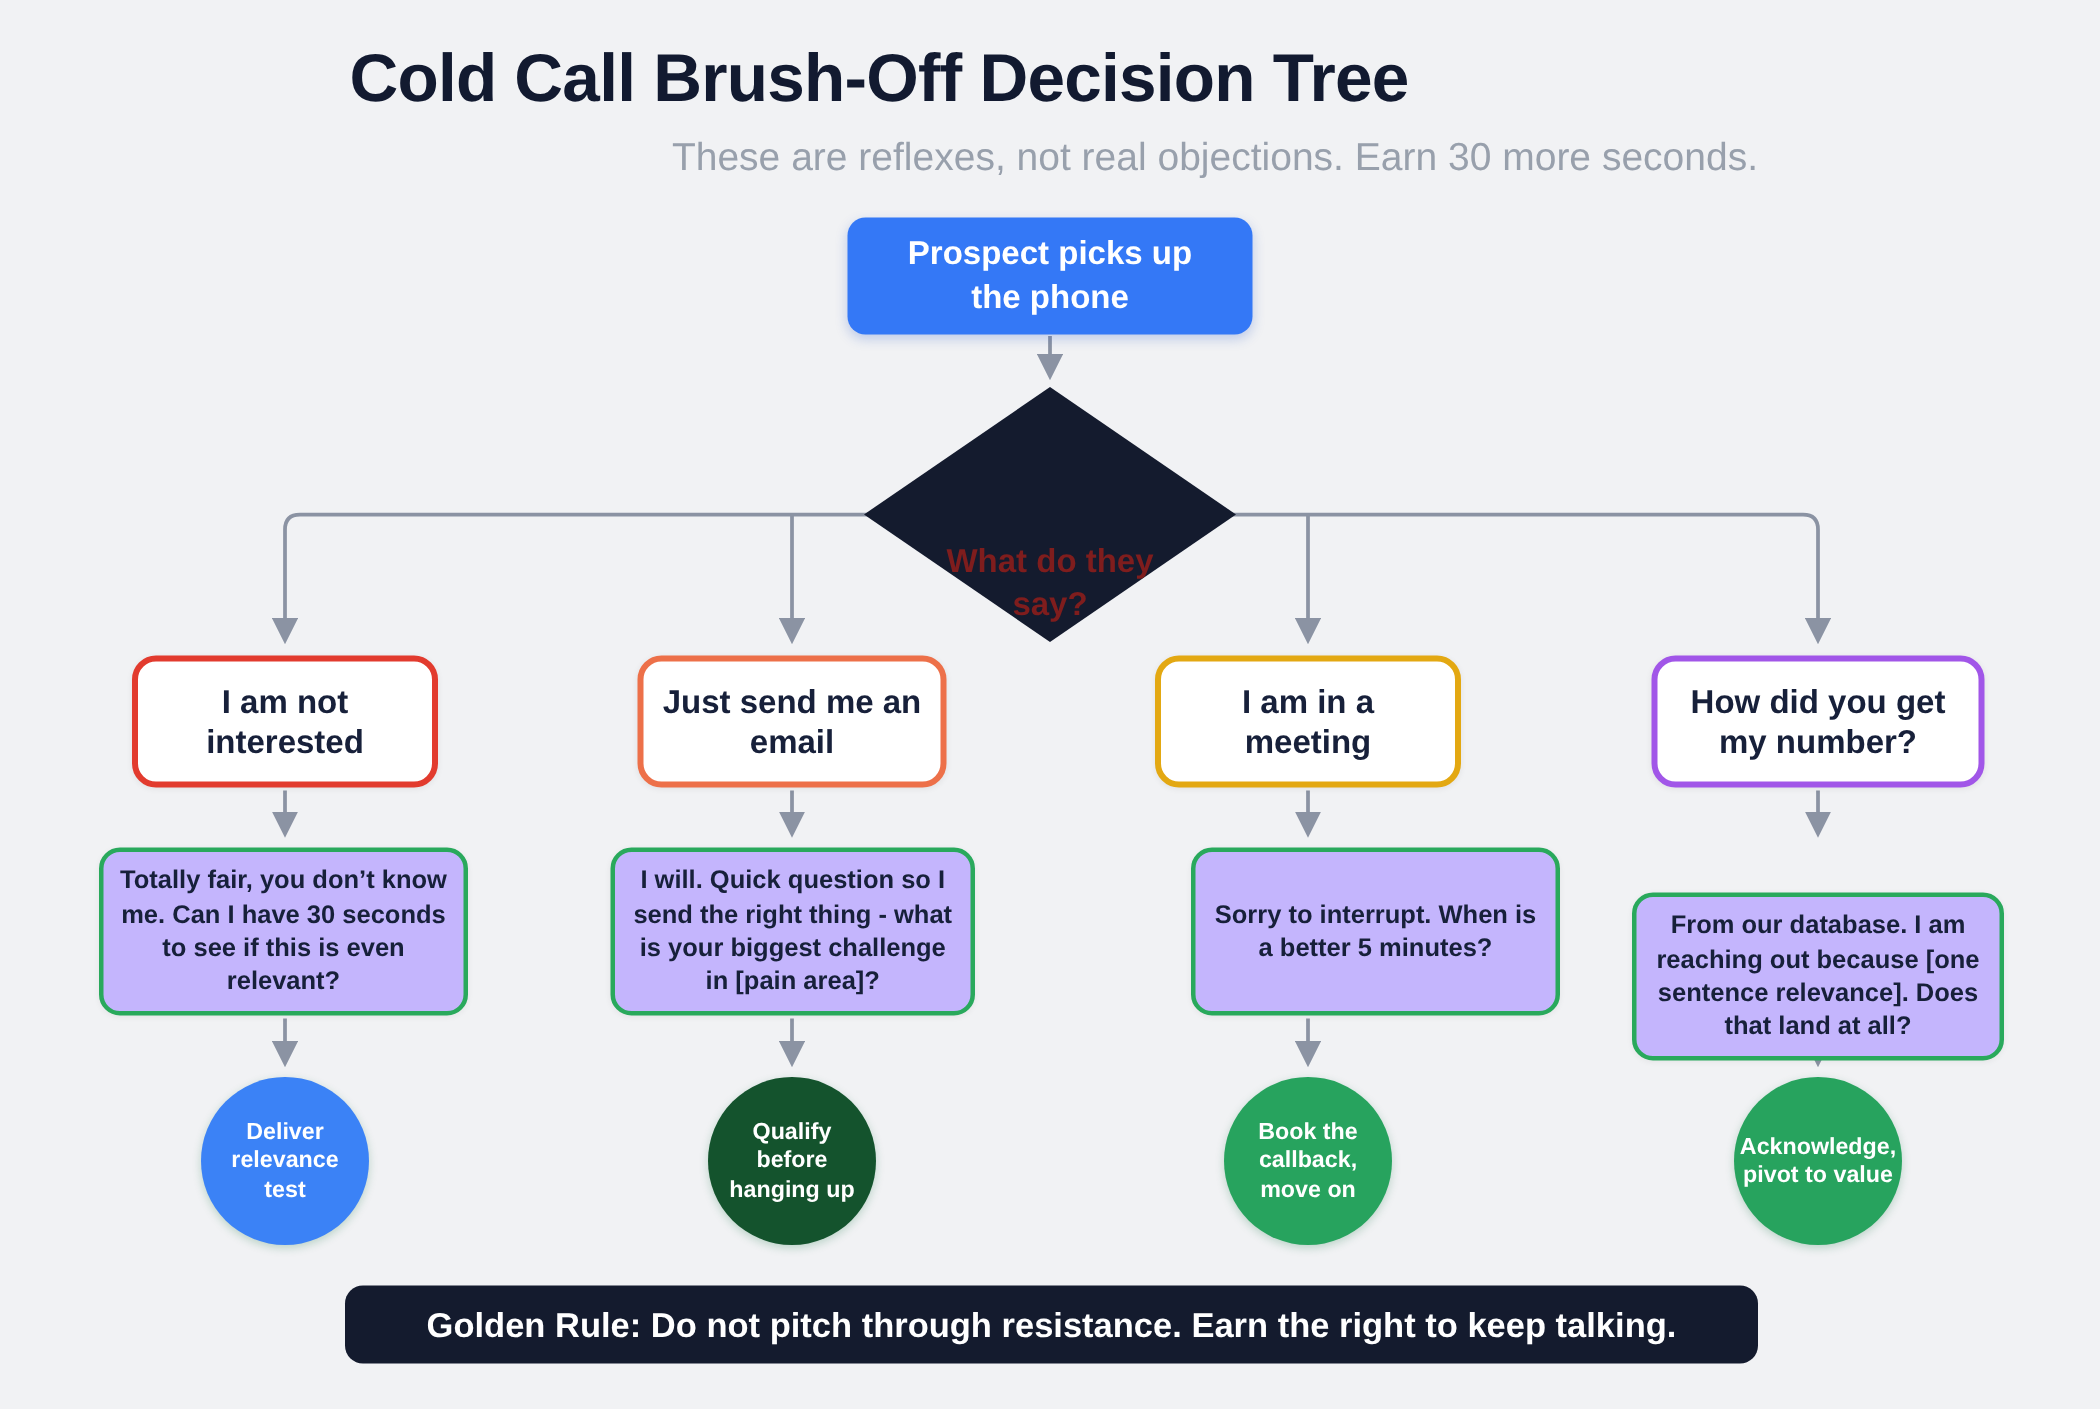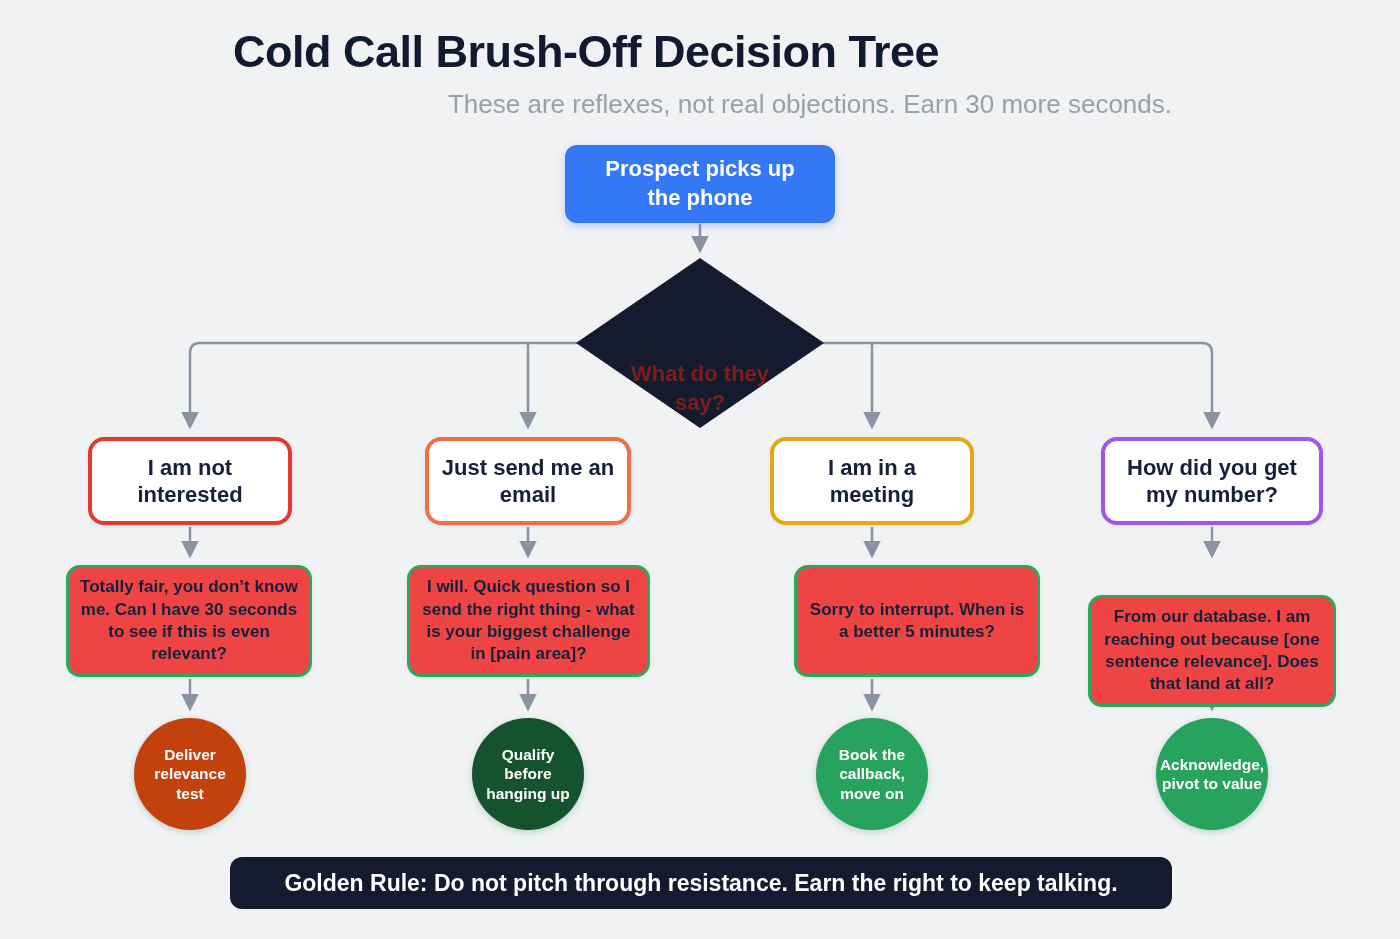--- a/index.html
+++ b/index.html
@@ -42,21 +42,21 @@
     font-weight:bold;font-size:22px;line-height:1.25;color:#17203a;
     padding:0 12px;
     box-shadow:0 1px 4px rgba(0,0,0,0.07);
   }
   .b1{left:88px;width:204px;}
   .b2{left:425px;width:206px;}
   .b3{left:770px;width:204px;}
   .b4{left:1101px;width:222px;}
   .response{
     top:565px;height:112px;
-    background:#ef4444;border:3px solid #29a95c;border-radius:14px;
+    background:#c4b5fd;border:3px solid #29a95c;border-radius:14px;
     font-weight:bold;font-size:17px;line-height:1.32;color:#17203a;
     padding:6px 10px;
     box-shadow:0 1px 4px rgba(0,0,0,0.06);
   }
   .r1{left:66px;width:246px;}
   .r2{left:407px;width:243px;}
   .r3{left:750px;width:246px;}
   .r4{left:1088px;width:248px;margin-top:30px;}
   .action{
     top:718px;width:112px;height:112px;border-radius:50%;
@@ -110,20 +110,20 @@
   <div class="abs node branch b1" style="border-color: rgb(226, 59, 46);">I am not interested</div>
   <div class="abs node branch b2" style="border-color: rgb(237, 112, 73);">Just send me an email</div>
   <div class="abs node branch b3" style="border-color: rgb(227, 168, 18);">I am in a meeting</div>
   <div class="abs node branch b4" style="border-color: rgb(161, 86, 232);">How did you get my number?</div>
 
   <div class="abs node response r1" style="border-color: rgb(41, 169, 92);">Totally fair, you don’t know me. Can I have 30 seconds to see if this is even relevant?</div>
   <div class="abs node response r2" style="border-color: rgb(41, 169, 92);">I will. Quick question so I send the right thing - what is your biggest challenge in [pain area]?</div>
   <div class="abs node response r3" style="border-color: rgb(41, 169, 92); margin-left: 44px;">Sorry to interrupt. When is a better 5 minutes?</div>
   <div class="abs node response r4" style="border-color: rgb(41, 169, 92);">From our database. I am reaching out because [one sentence relevance]. Does that land at all?</div>
 
-  <div class="abs node action a1" style="background: #c2410c;">Deliver relevance test</div>
+  <div class="abs node action a1" style="background: #3b82f6;">Deliver relevance test</div>
   <div class="abs node action a2" style="background: #14532d;">Qualify before hanging up</div>
   <div class="abs node action a3" style="background: rgb(39, 163, 94);">Book the callback, move on</div>
   <div class="abs node action a4" style="background: rgb(39, 163, 94);">Acknowledge, pivot to value</div>
 
   <div class="abs node golden" style="background: rgb(20, 27, 46);">Golden Rule: Do not pitch through resistance. Earn the right to keep talking.</div>
 
 </div>
 
 </body></html>

